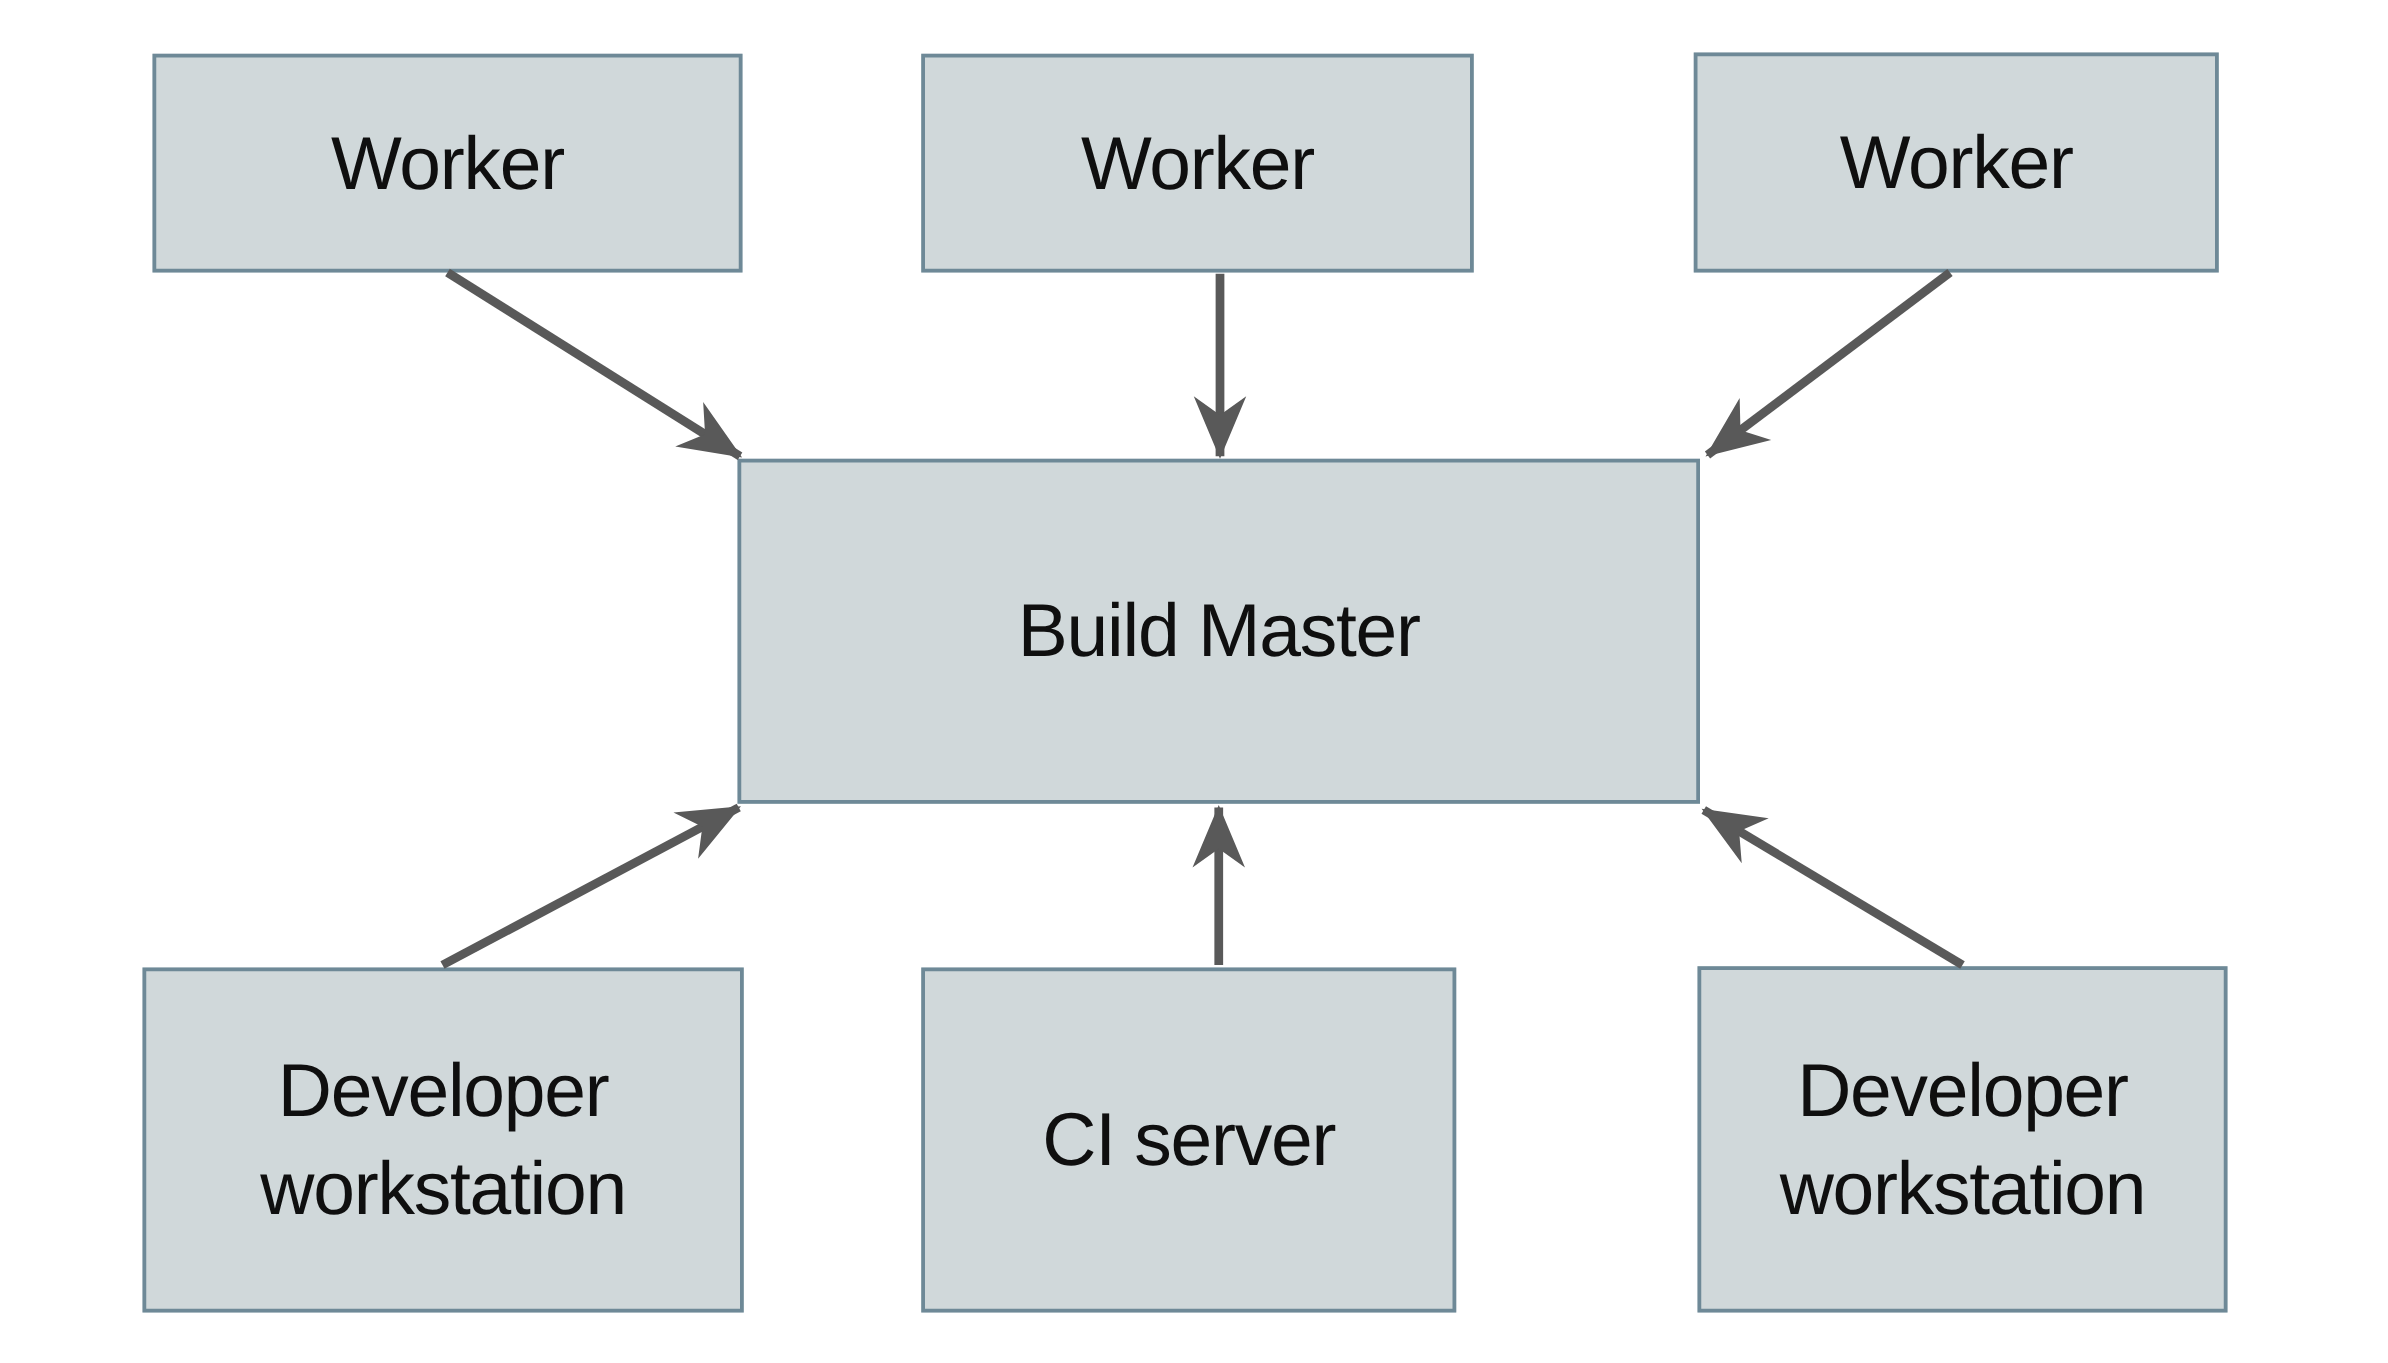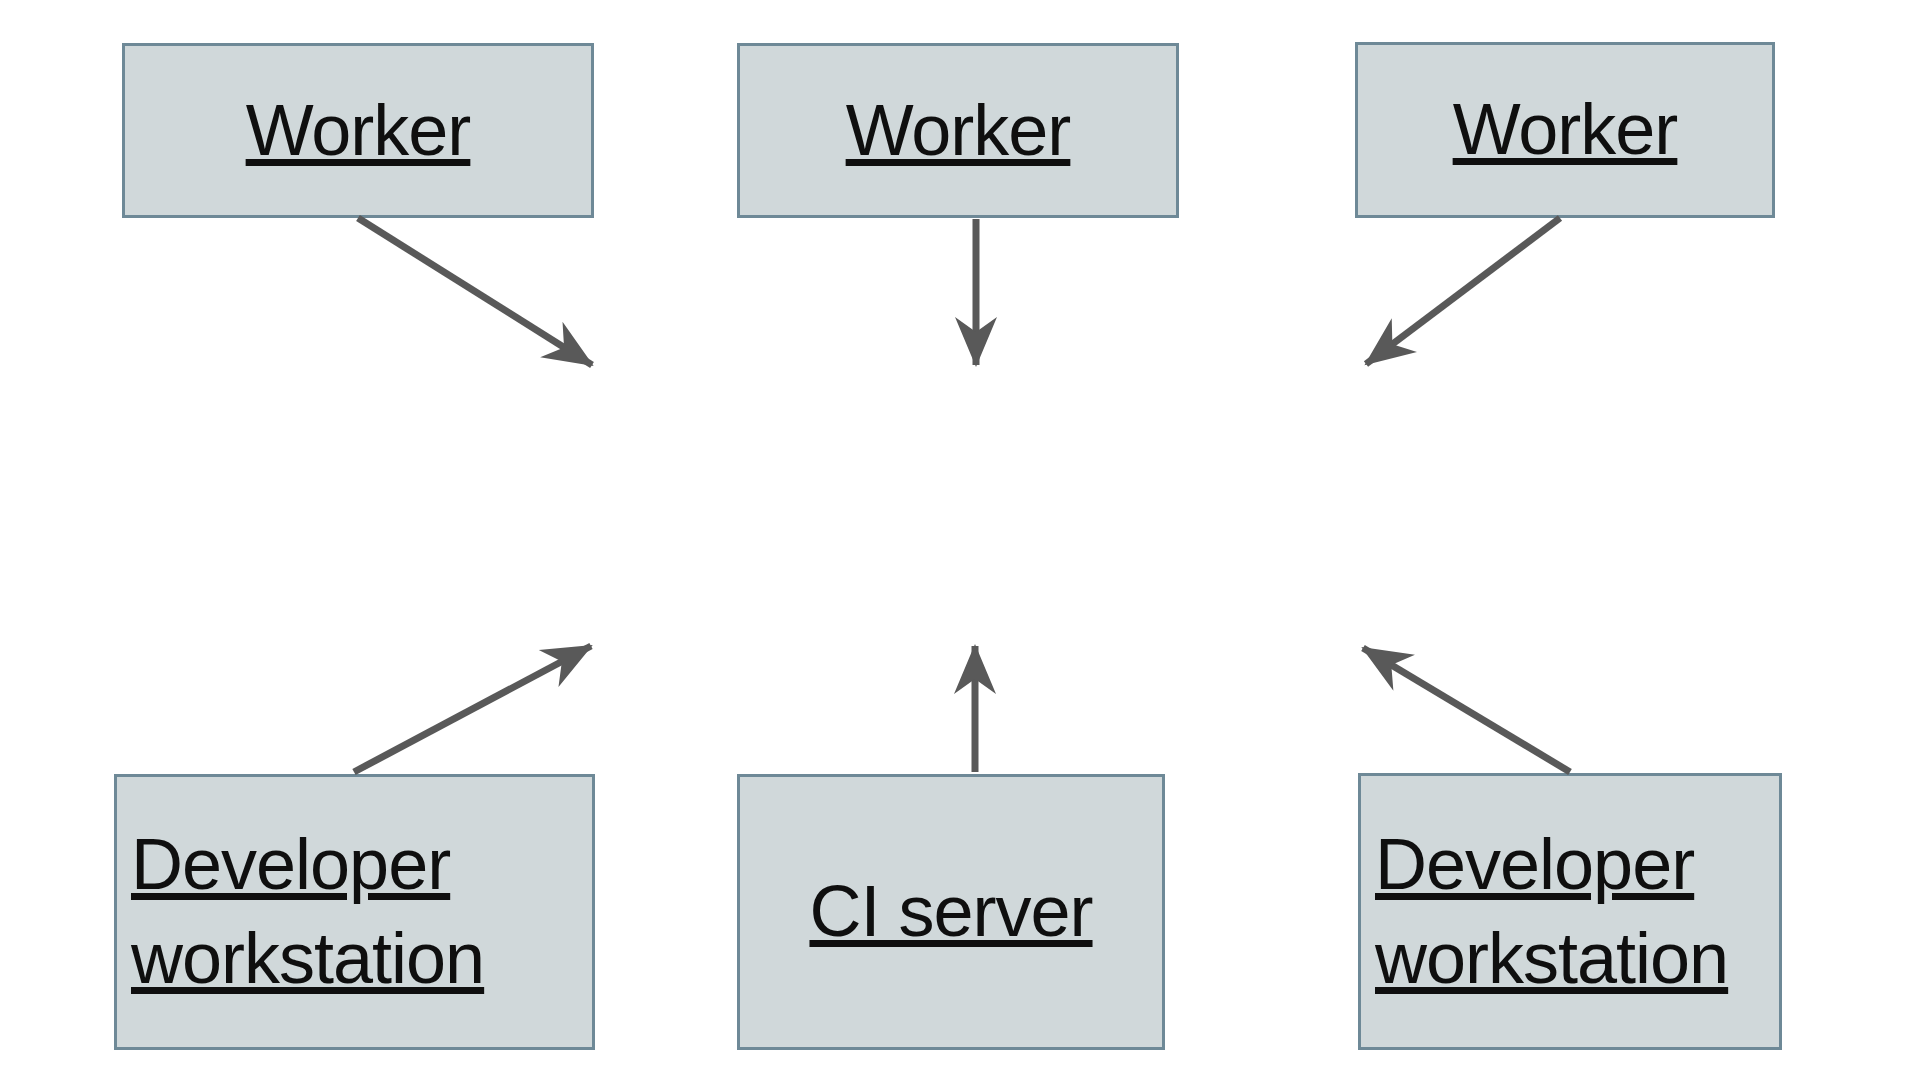--- a/index.html
+++ b/index.html
@@ -16,25 +16,25 @@
     background:var(--bg);
     overflow:hidden;
     font-family:"Liberation Sans","DejaVu Sans",sans-serif;
   }
   .node{
     position:absolute;
     box-sizing:border-box;
     background:var(--node-fill);
     border:3px solid var(--node-border);
     display:flex;align-items:center;justify-content:center;
+    text-align:center;
     color:var(--text);
-    font-size:72px;
+    font-size:60px;
     letter-spacing:-1px;
     line-height:1.3;
-    text-decoration:underline;
   }
   .node span{display:block;padding:0 14px;}
   
   .worker-left   {left:122px; top:43px;  width:472px; height:175px;}
   .worker-center {left:737px; top:43px;  width:442px; height:175px;}
   .worker-right  {left:1355px;top:42px;  width:420px; height:176px;}
   .build-master  {left:590px; top:367px; width:770px; height:276px;}
   .dev-left      {left:114px; top:774px; width:481px; height:276px;}
   .ci-server     {left:737px; top:774px; width:428px; height:276px;}
   .dev-right     {left:1358px;top:773px; width:424px; height:277px;}
@@ -54,20 +54,23 @@
   </div>
 
   <div class="node worker-center">
     <span>Worker</span>
   </div>
 
   <div class="node worker-right">
     <span>Worker</span>
   </div>
 
+  <div class="node build-master">
+    <span>Build Master</span>
+  </div>
 
   <div class="node dev-left">
     <span>Developer workstation</span>
   </div>
 
   <div class="node ci-server">
     <span>CI server</span>
   </div>
 
   <div class="node dev-right">

